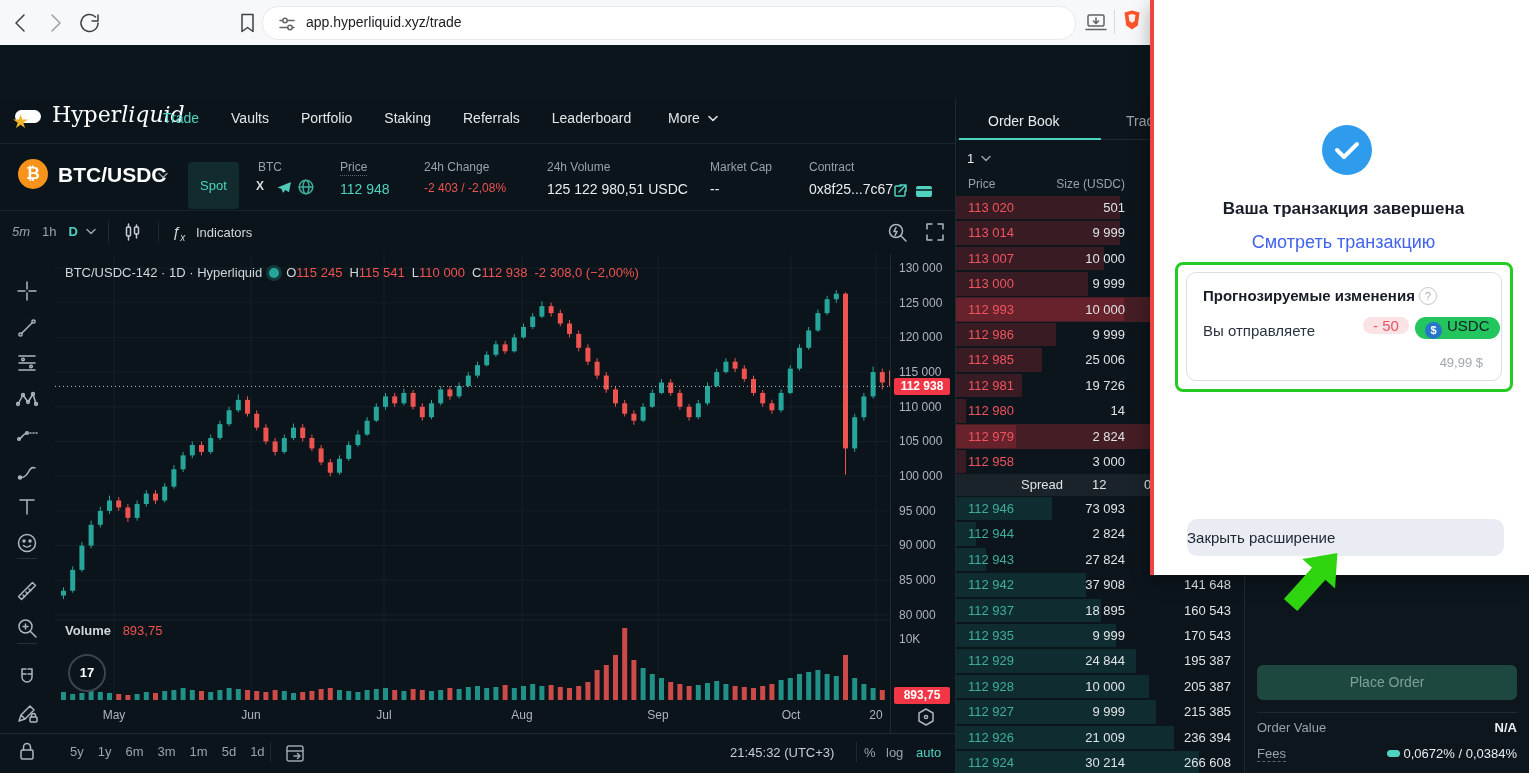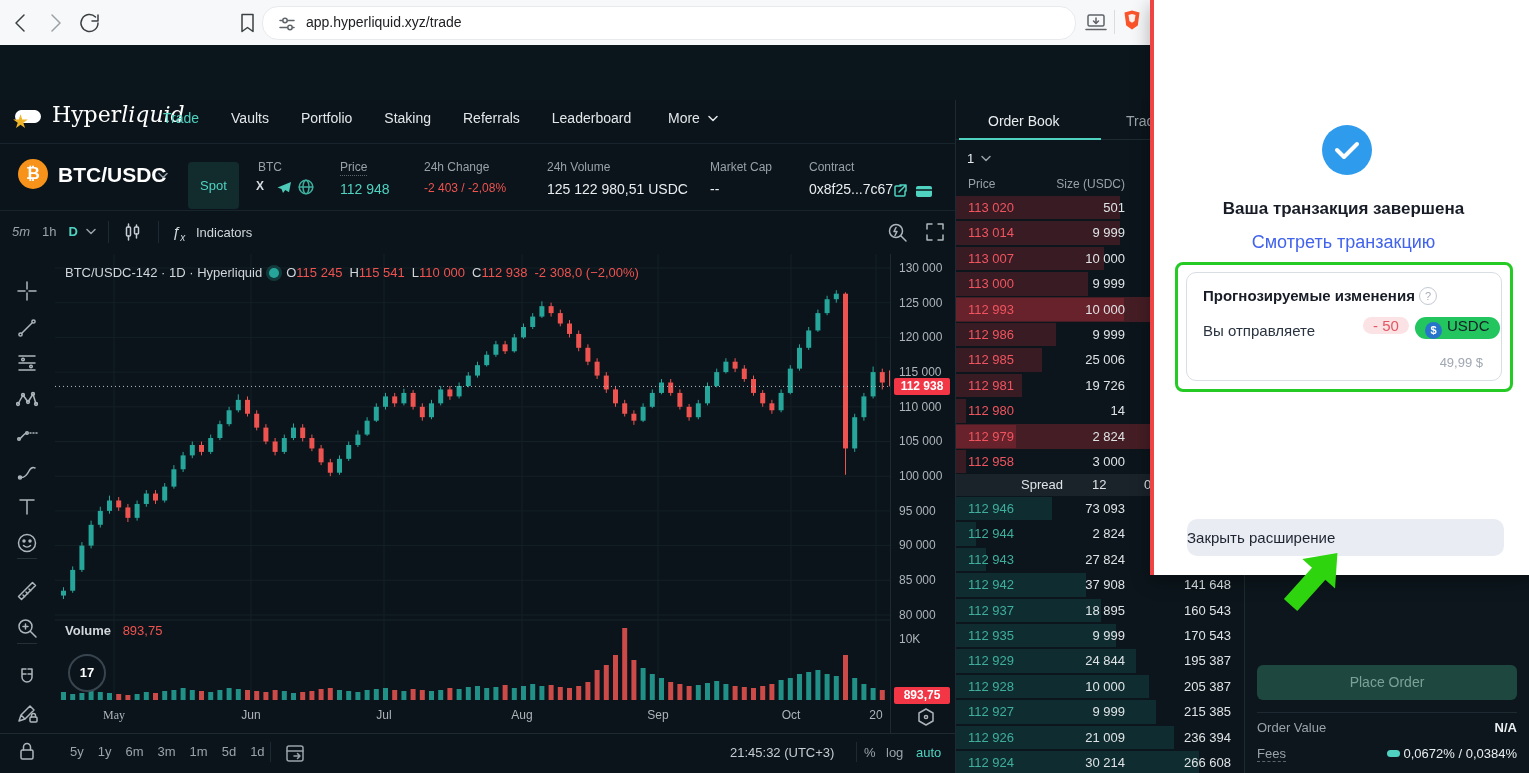--- a/index.html
+++ b/index.html
@@ -627,21 +627,21 @@
         <div class="axis-lbl" style="top: 319px;">85 000</div>
         <div class="axis-lbl" style="top: 354px;">80 000</div>
       </div>
     <div class="ptag" style="top:124px;">112 938</div>
     <div class="axis-lbl" style="top:378px;">10K</div>
     <div class="ptag" style="top:433px;">893,75</div>
   </div>
 
   <div class="abs" style="left:55px;top:700px;width:835px;height:33px;">
     <div id="time-axis-labels">
-        <div class="tick" style="left: 59px; top: 8px; font-family: Liberation Serif, serif;">May</div>
+        <div class="tick" style="left: 59px; top: 8px;">May</div>
         <div class="tick" style="left: 196px; top: 8px;">Jun</div>
         <div class="tick" style="left: 329px; top: 8px;">Jul</div>
         <div class="tick" style="left: 467px; top: 8px;">Aug</div>
         <div class="tick" style="left: 603px; top: 8px;">Sep</div>
         <div class="tick" style="left: 736px; top: 8px;">Oct</div>
         <div class="tick" style="left: 821px; top: 8px;">20</div>
       </div>
   </div>
   <span class="abs" style="left:915px;top:706px;">
       <svg width="22" height="22" viewBox="0 0 22 22" fill="none" stroke="#aeb4ba" stroke-width="1.5" stroke-linecap="round" stroke-linejoin="round">

